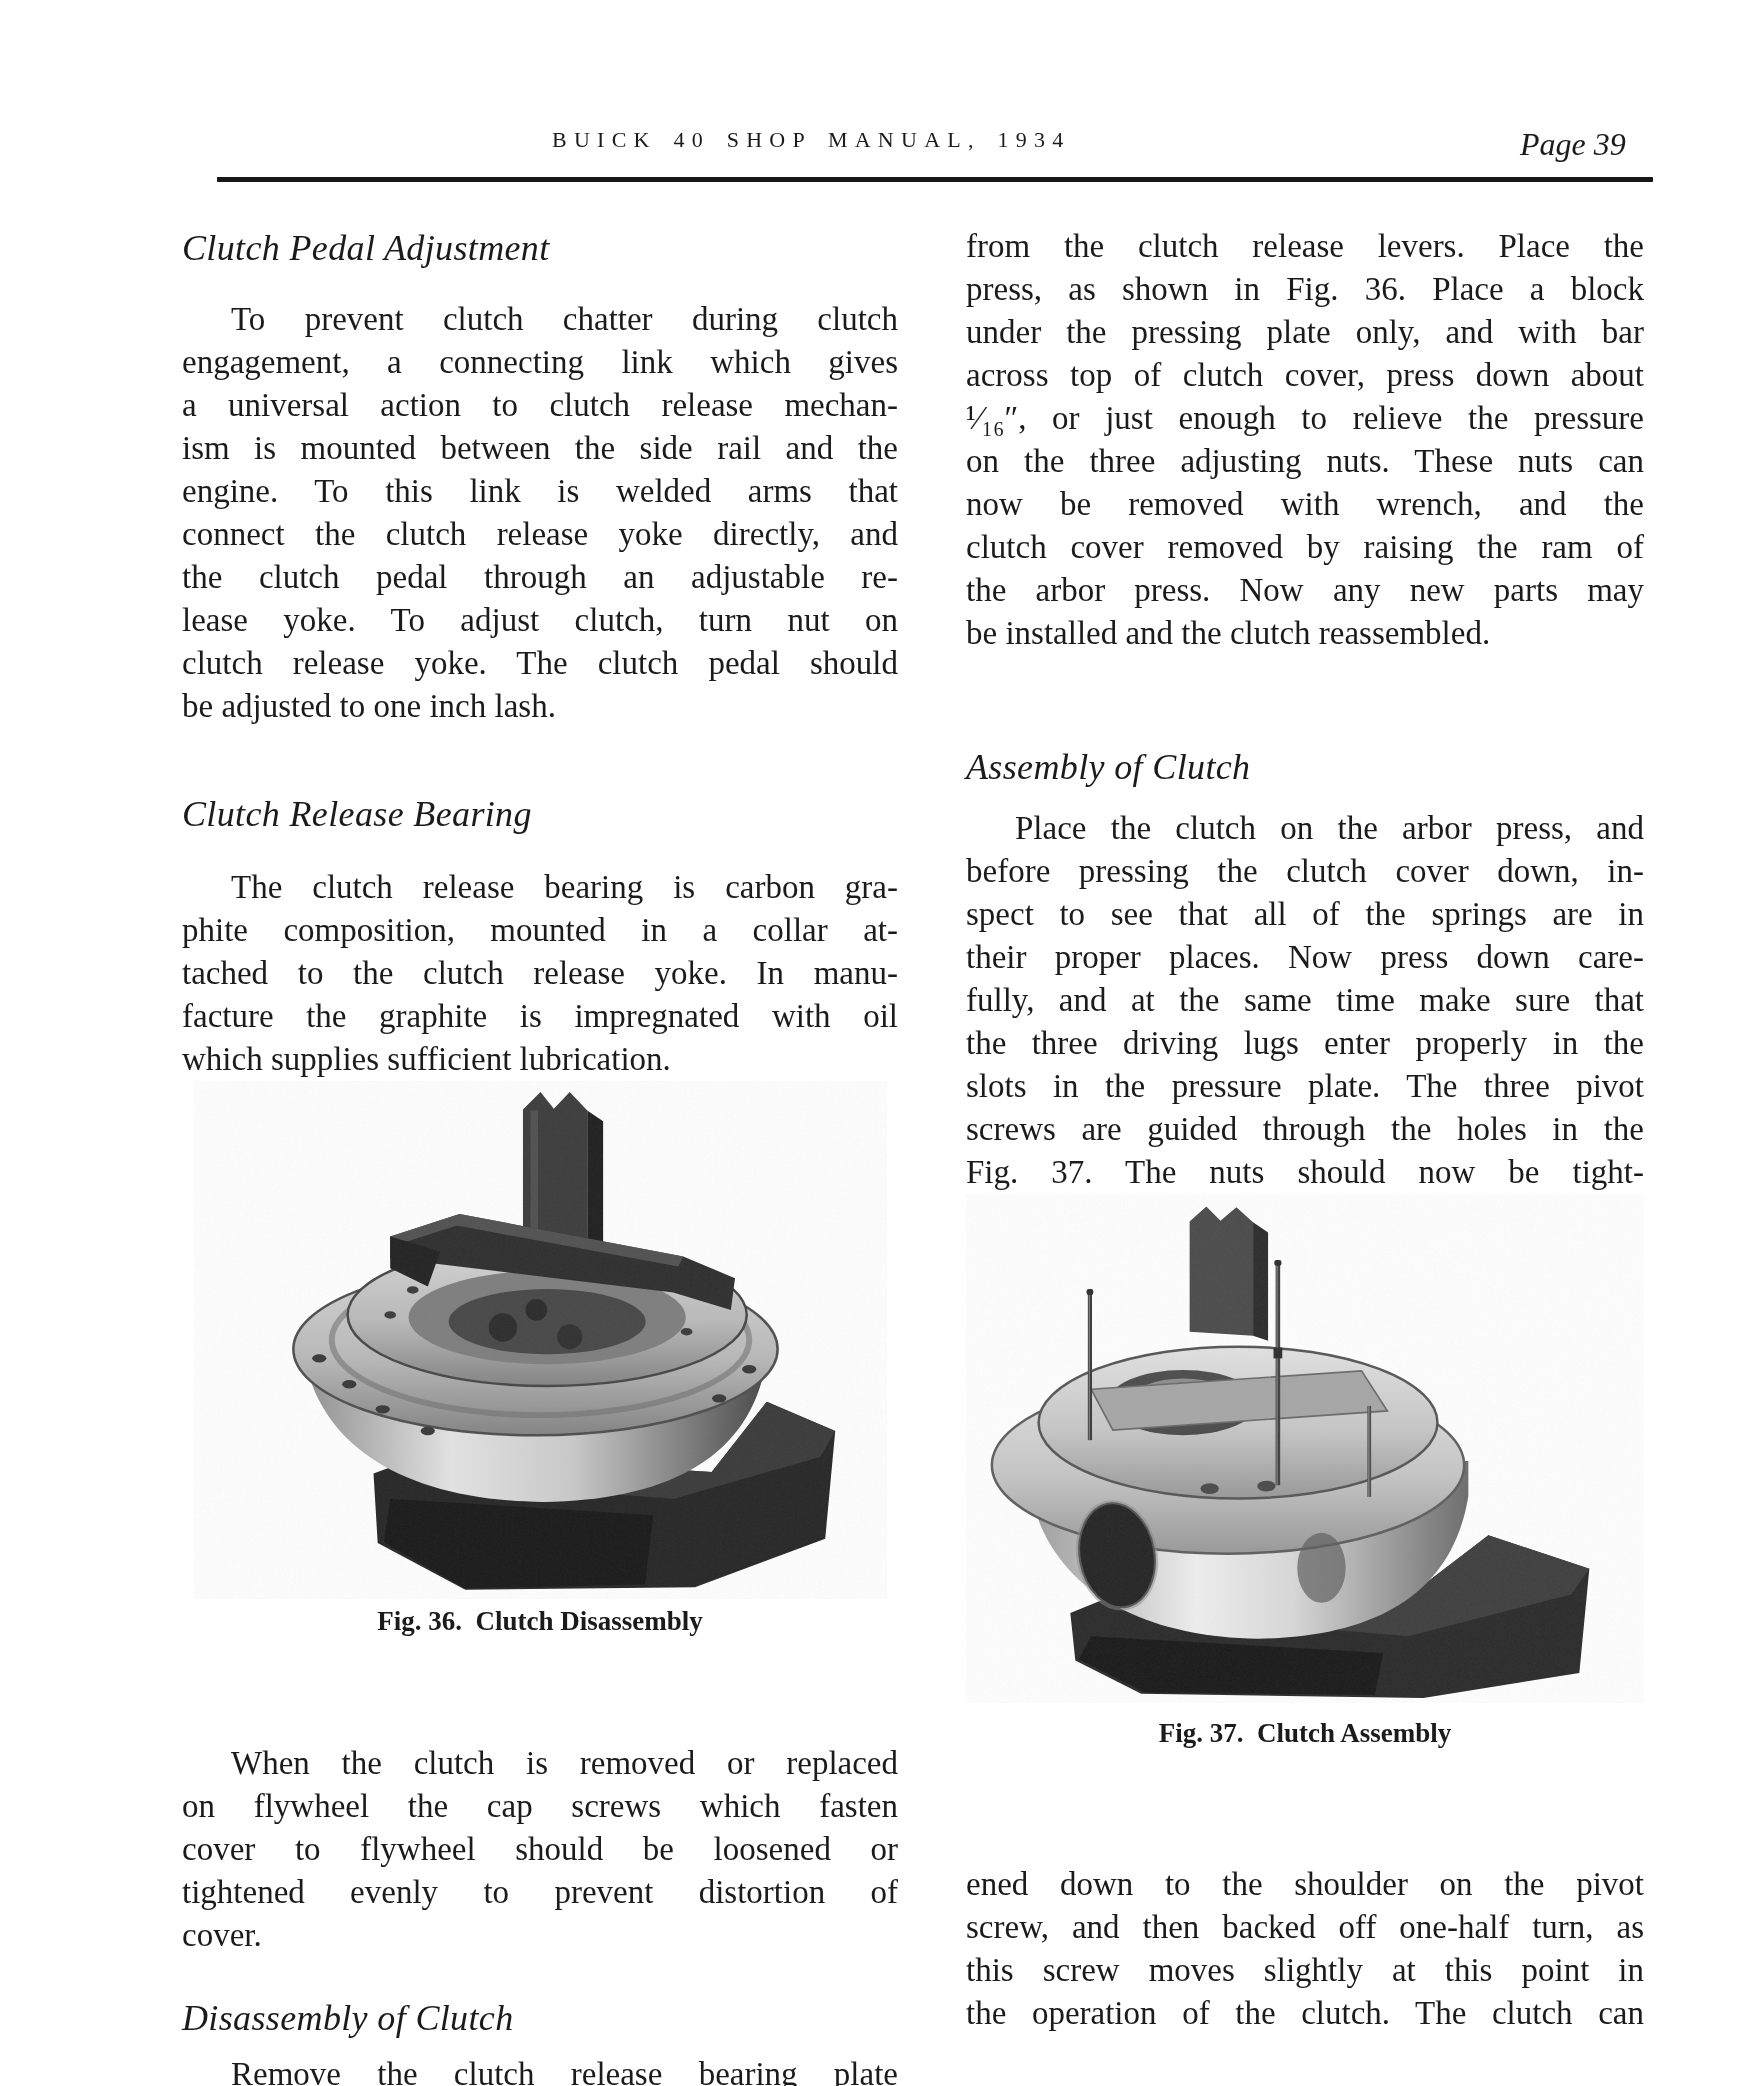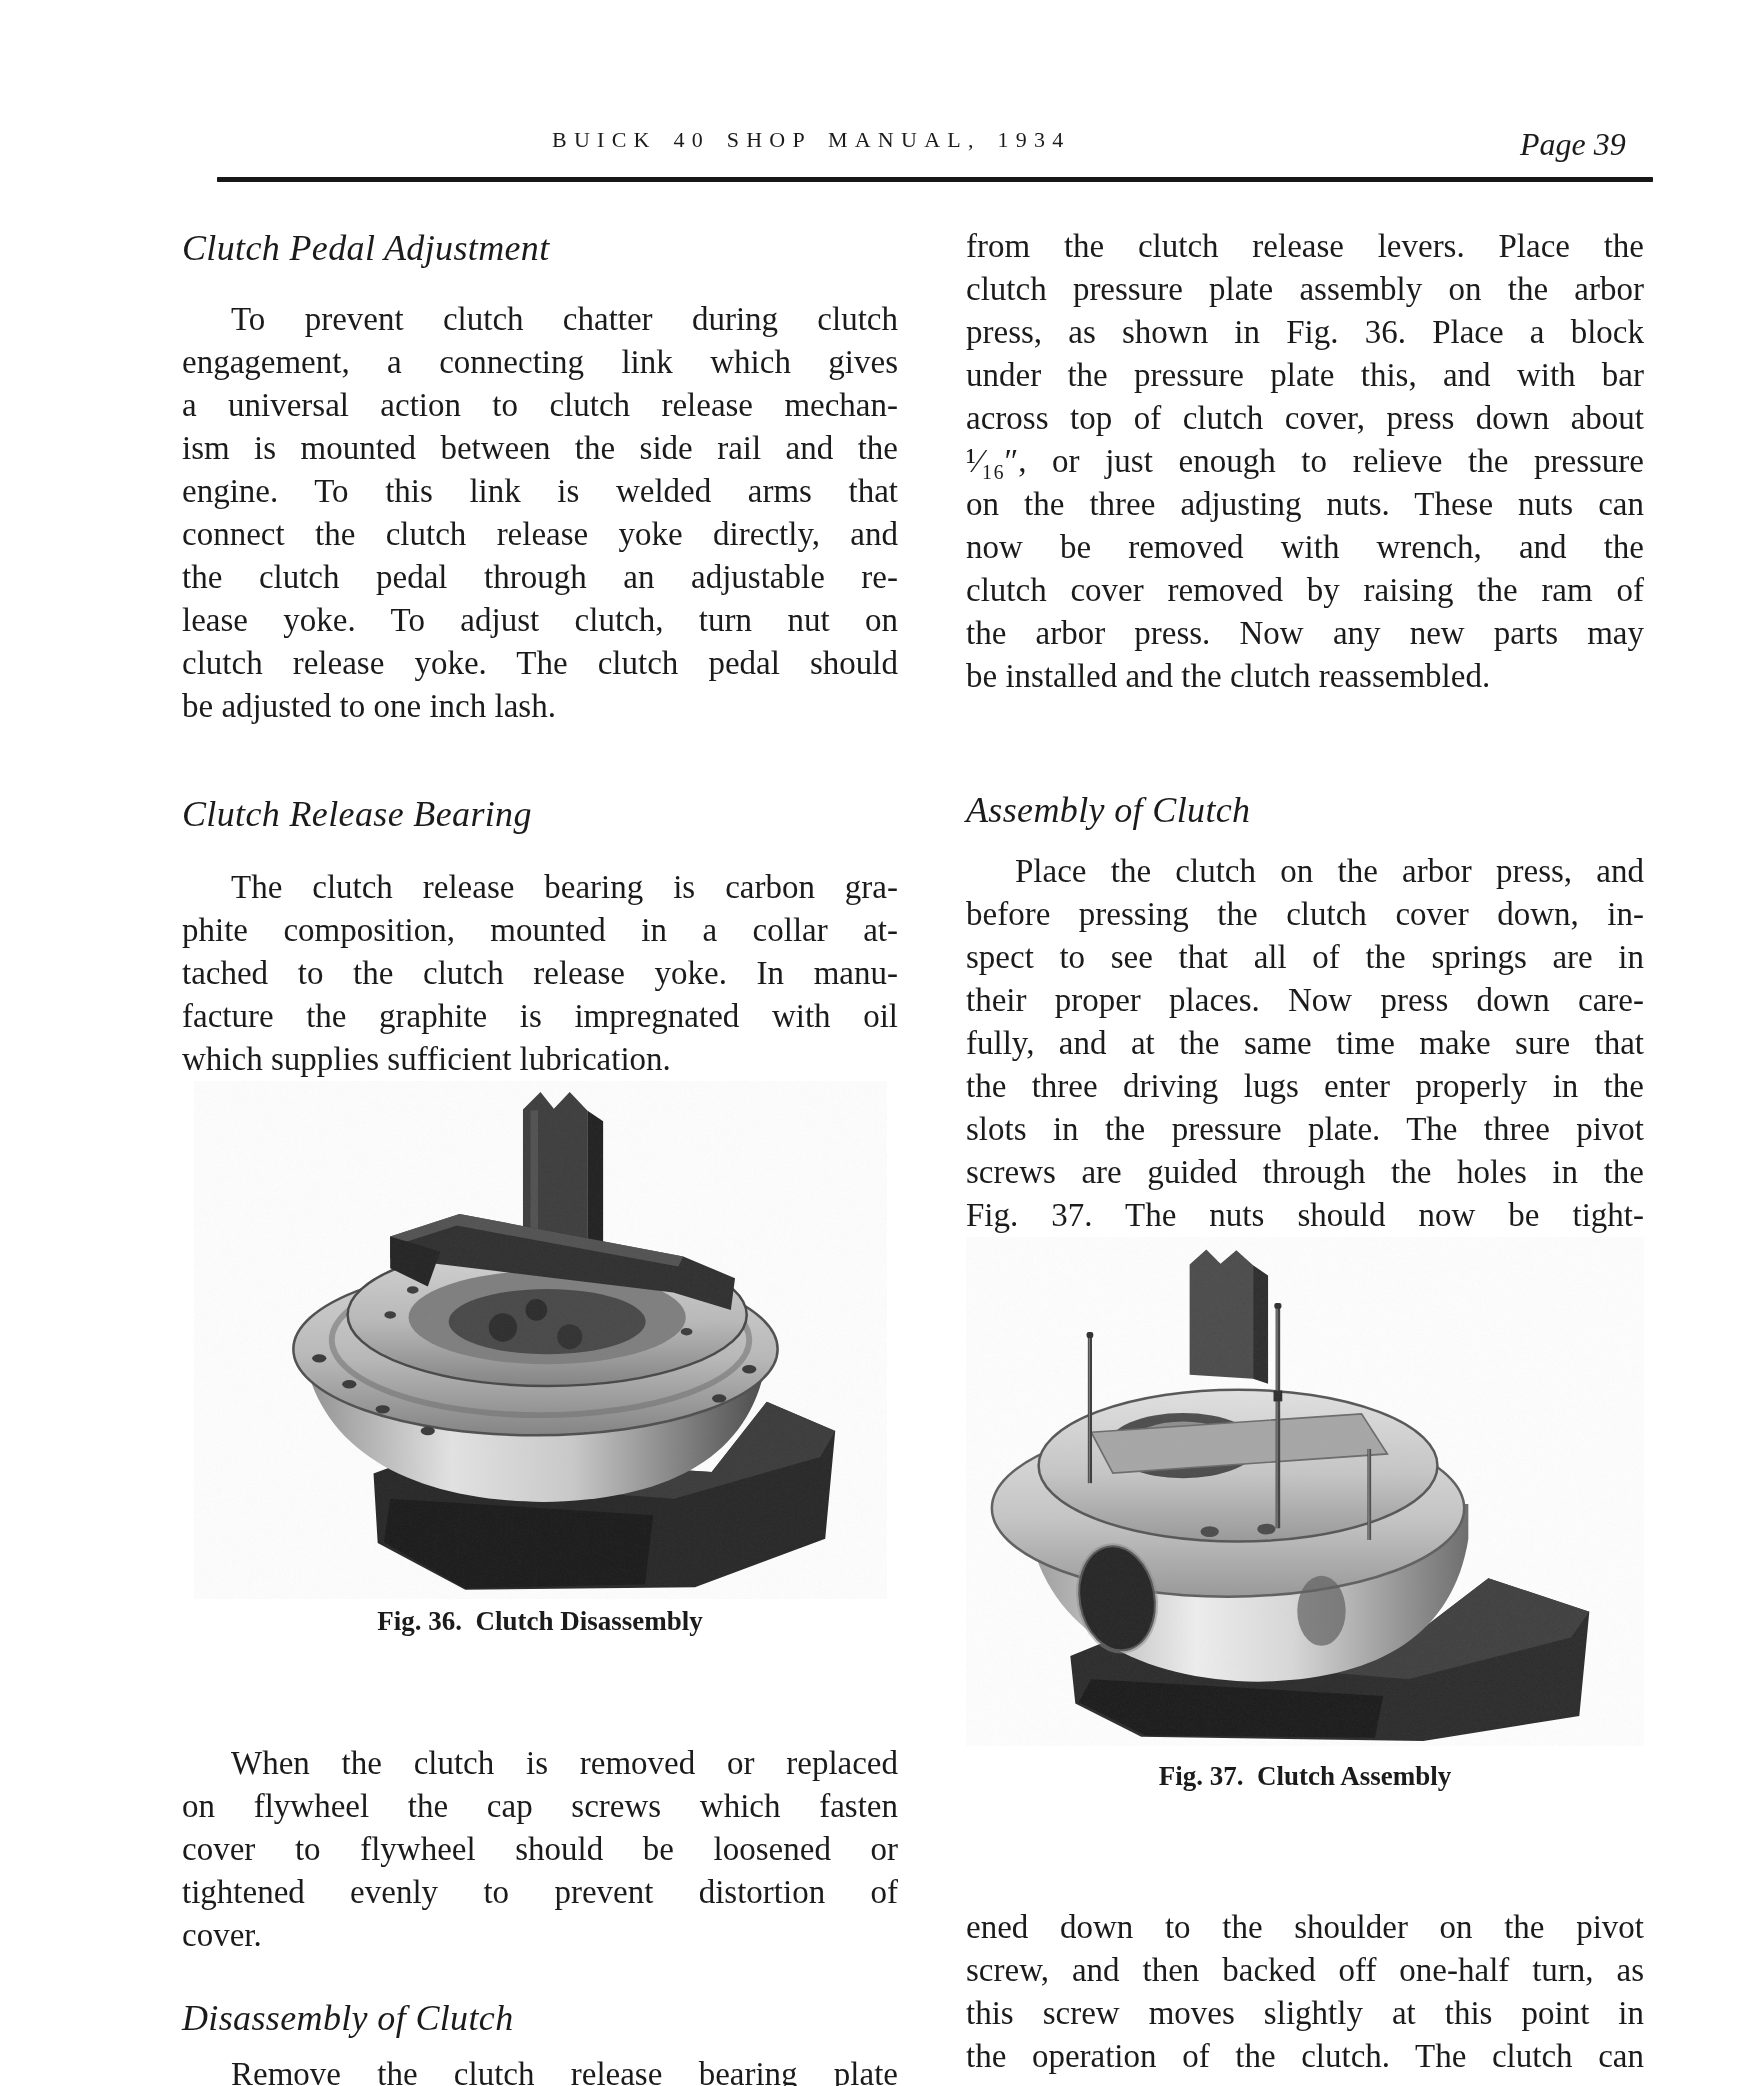--- a/index.html
+++ b/index.html
@@ -159,23 +159,22 @@
     <div class="para indent m20">
         <div class="tline just">Remove the clutch release bearing plate</div>
       </div>
 
   </div>
 
   <div class="col col-right">
 
     <div class="para">
         <div class="tline just">from the clutch release levers.  Place the</div>
-        <div class="tline just">clutch pressure plate assembly on the arbor</div>
         <div class="tline just">press, as shown in Fig. 36.  Place a block</div>
-        <div class="tline just">under the pressure plate this, and with bar</div>
+        <div class="tline just">under the pressing plate only, and with bar</div>
         <div class="tline just">across top of clutch cover, press down about</div>
         <div class="tline just">¹⁄₁₆″, or just enough to relieve the pressure</div>
         <div class="tline just">on the three adjusting nuts.  These nuts can</div>
         <div class="tline just">now be removed with wrench, and the</div>
         <div class="tline just">clutch cover removed by raising the ram of</div>
         <div class="tline just">the arbor press.  Now any new parts may</div>
         <div class="tline">be installed and the clutch reassembled.</div>
       </div>
 
     <div class="sh m160">Assembly of Clutch</div>

